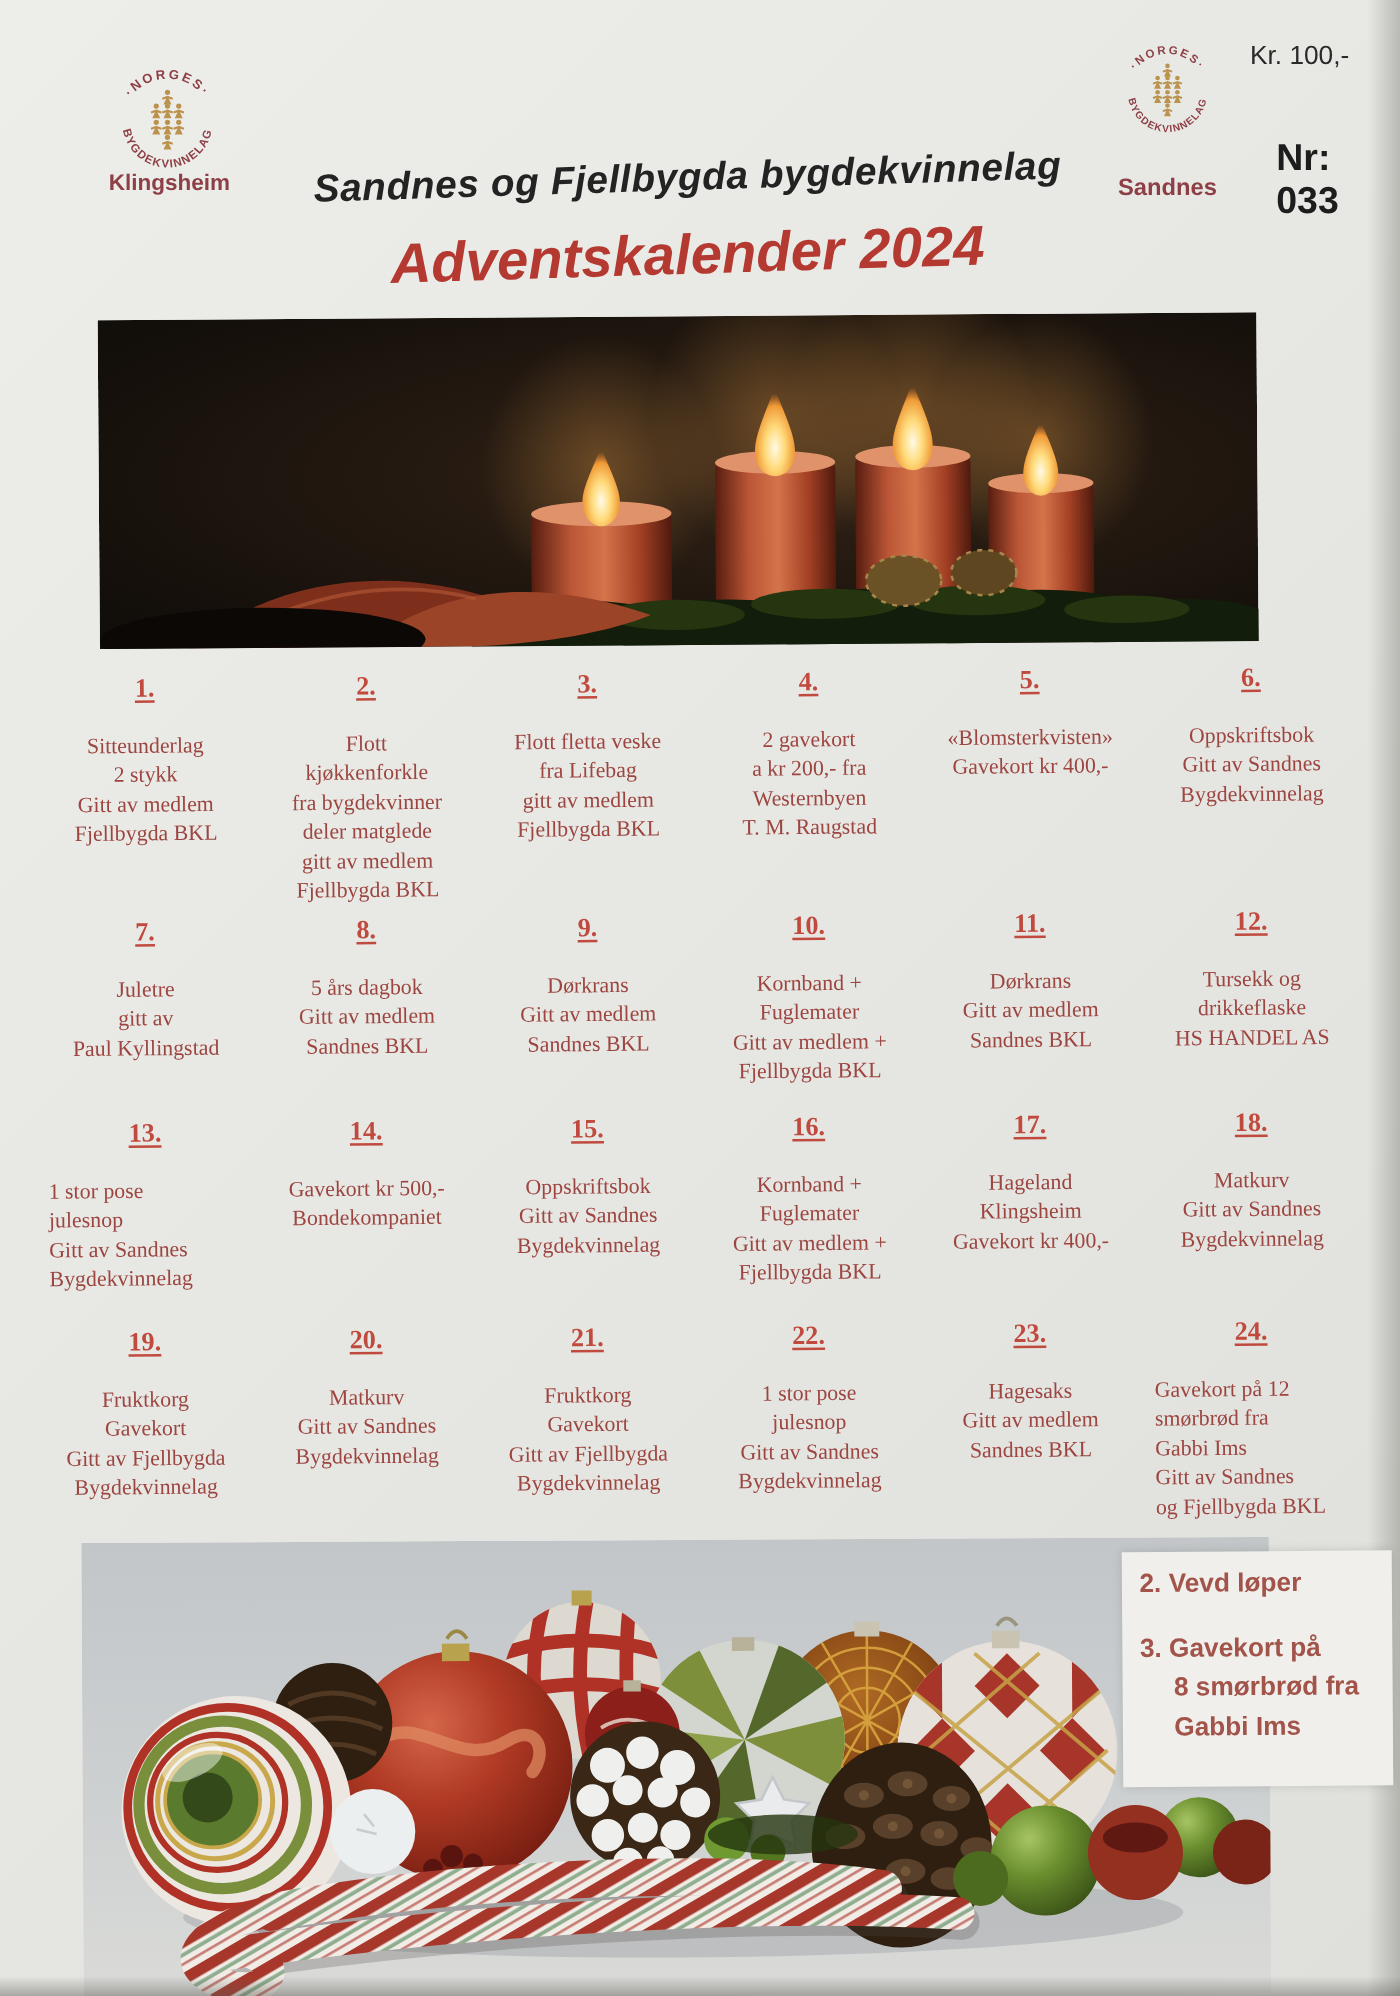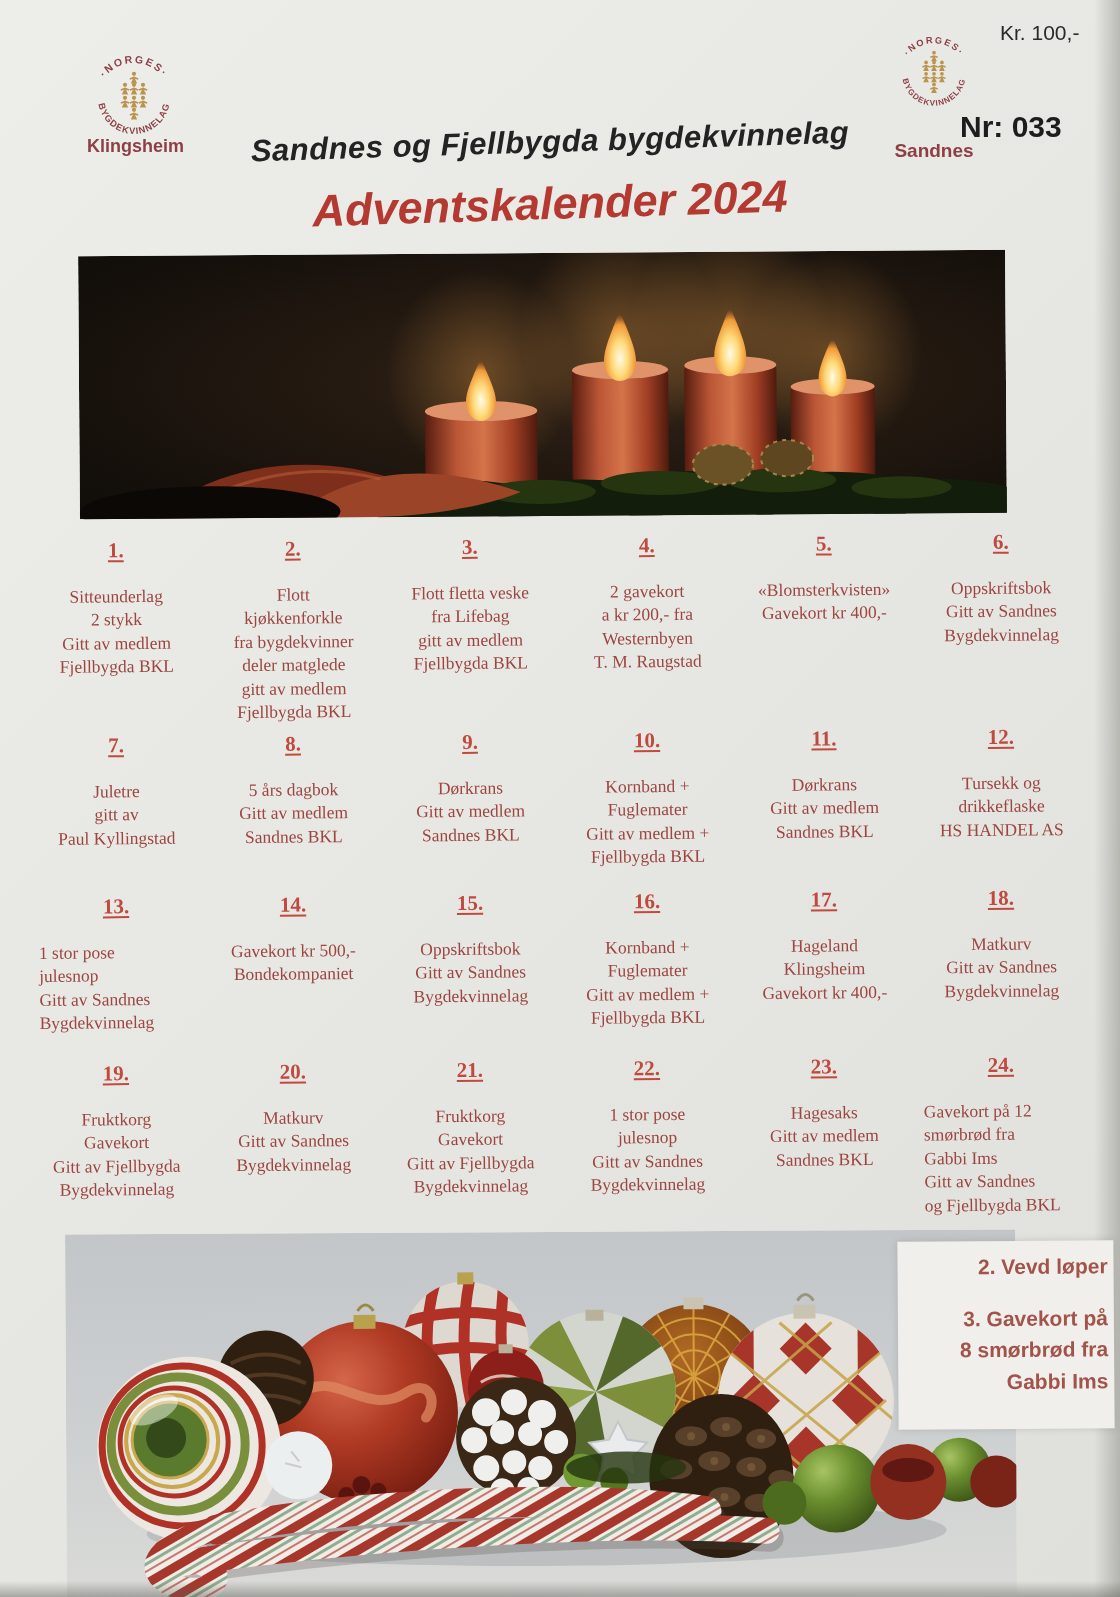--- a/index.html
+++ b/index.html
@@ -12,38 +12,38 @@
         background:linear-gradient(to bottom,rgba(90,90,84,0),rgba(90,90,84,.45));pointer-events:none;z-index:9;}
   .abs{position:absolute;}
   
   .org-label{font-family:"Liberation Sans",sans-serif;font-weight:bold;color:#8e3f45;text-align:center;}
   .main-title{left:215px;top:124px;width:670px;text-align:center;
         font-family:"Liberation Sans",sans-serif;font-style:italic;font-weight:bold;
         font-size:31px;color:#232323;transform:rotate(-1.8deg);letter-spacing:.5px;}
   .subtitle{left:230px;top:178px;width:640px;text-align:center;
         font-family:"Liberation Sans",sans-serif;font-style:italic;font-weight:bold;
         font-size:45px;color:#b43a31;transform:rotate(-1.8deg);}
-  .price{left:1000px;top:21px;font-family:"Liberation Sans",sans-serif;font-size:21px;color:#2a2a2a;}
-  .serialno{left:960px;top:110px;font-family:"Liberation Sans",sans-serif;font-weight:bold;font-size:30px;color:#1d1d1d;}
+  .price{left:1000px;top:33px;font-family:"Liberation Sans",sans-serif;font-size:21px;color:#2a2a2a;}
+  .serialno{left:1021px;top:110px;font-family:"Liberation Sans",sans-serif;font-weight:bold;font-size:30px;color:#1d1d1d;}
   
   .cal-row{position:absolute;left:28px;width:1062px;display:grid;grid-template-columns:repeat(6,1fr);transform:rotate(-0.55deg);}
   .cell{padding:0 5px;text-align:center;}
   .daynum{font-size:21px;font-weight:bold;color:#c14a3e;text-decoration:underline;text-underline-offset:3px;margin-bottom:22px;}
   .daytext{font-size:17.5px;line-height:1.34;color:#9d4540;}
   .cell.left .daytext{text-align:left;padding-left:6px;}
   
   .candles{left:79px;top:253px;transform:rotate(-0.4deg);}
   .ornaments{left:66px;top:1232px;transform:rotate(-0.3deg);}
   
   .note{left:898px;top:1241px;width:216px;min-height:188px;background:#f0efec;
         box-shadow:0 0 7px rgba(80,80,70,.22);padding:10px 6px 12px 14px;box-sizing:border-box;
         font-family:"Liberation Sans",sans-serif;font-weight:bold;font-size:21px;color:#a3544a;
         transform:rotate(-0.4deg);z-index:5;}
   .note-item{margin-bottom:20px;line-height:1.5;}
-  .note-line{padding-left:27px;text-align:right;}
+  .note-line{padding-left:27px;}
   .note-line.first{padding-left:0;}
 </style>
 </head>
 <body>
 
 <div class="page">
 
   <svg class="abs" style="left:84px;top:48px" width="100" height="100" viewBox="0 0 100 100">
     <defs>
       <path id="arcTopL" d="M 13,52 A 37,37 0 0 1 87,52"></path>

